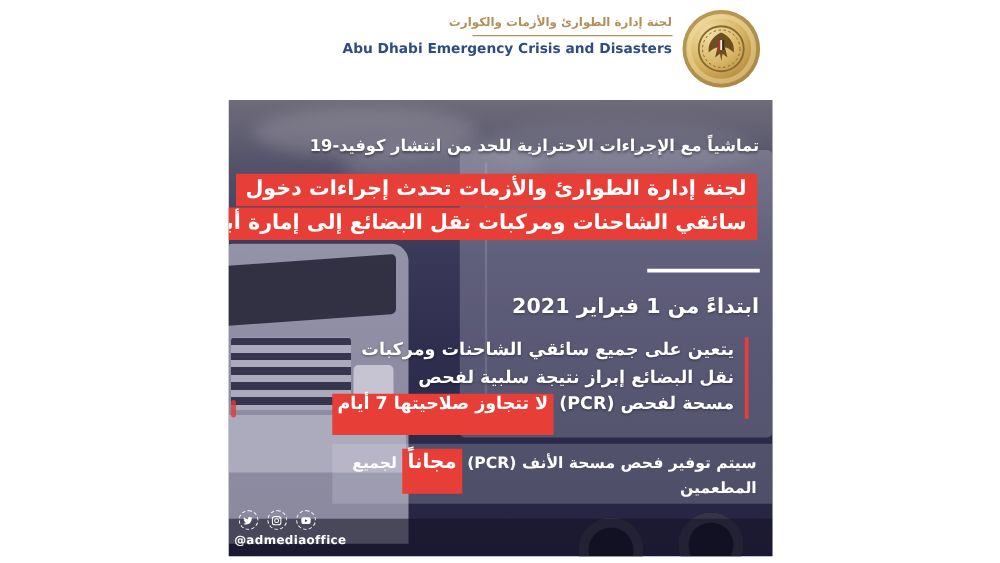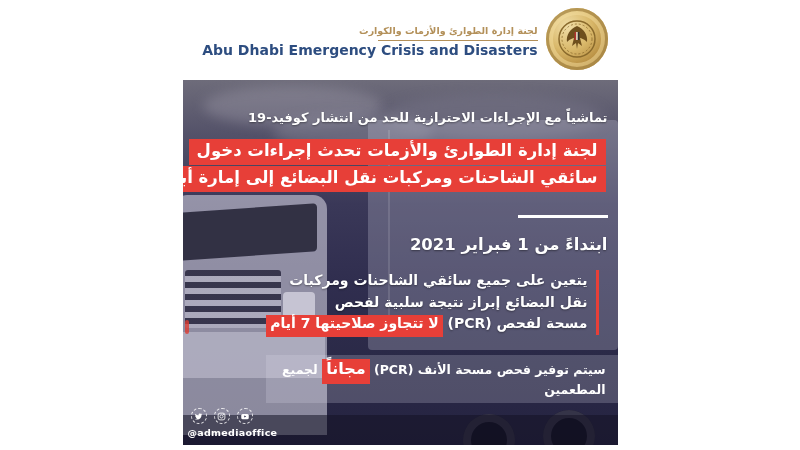--- a/index.html
+++ b/index.html
@@ -5,23 +5,23 @@
   * { margin:0; padding:0; box-sizing:border-box; }
   html,body { background:#fff; }
   body { font-family:"DejaVu Sans", sans-serif; width:800px; height:450px; overflow:hidden; }
 
   .page { width:800px; height:450px; background:#ffffff; position:relative; }
   .poster { width:435px; height:445px; margin:0 auto; position:relative; background:#fff; }
 
   
   .header { height:80px; background:#ffffff; display:flex; justify-content:flex-end; align-items:flex-start; padding:8px 4px 0 0; }
   .org-block { text-align:right; margin-top:4px; }
-  .org-ar { direction:rtl; color:#b39059; font-weight:bold; font-size:9.5px; line-height:13px;margin-top:12px; }
+  .org-ar { direction:rtl; color:#b39059; font-weight:bold; font-size:9.5px; line-height:13px; }
   .org-sep { height:1px; background:#b39059; margin:3px 0 4px 0; width:160px; margin-left:auto; }
-  .org-en { color:#2d4d80; font-weight:bold; font-size:14px; line-height:11px; }
+  .org-en { color:#2d4d80; font-weight:bold; font-size:11px; line-height:11px; }
   .logo { width:62px; height:62px; border-radius:50%; margin:0 6px 0 8px; position:relative; flex:0 0 auto;
           background:radial-gradient(circle at 35% 30%, #f0dda6 0%, #d9b86a 40%, #b08538 75%, #8f6a28 100%);
           box-shadow:inset 0 0 0 3px rgba(140,105,40,.55), inset 0 0 0 7px rgba(244,222,160,.5); }
   .logo svg { position:absolute; left:50%; top:50%; transform:translate(-50%,-50%); }
 
   
   .photo { position:relative; height:365px; overflow:hidden; direction:rtl;
            background:linear-gradient(180deg,#6e6c7a 0%, #55536a 14%, #3a3858 34%, #302e4f 55%, #2a2947 78%, #252341 100%); }
   .cloud { position:absolute; border-radius:50%; filter:blur(6px); background:rgba(190,188,198,.25); }
   .c1 { width:180px; height:40px; left:20px; top:6px; }
@@ -44,21 +44,21 @@
 
   
   .intro { position:absolute; top:30px; right:10px; color:#fff; font-weight:bold; font-size:13px; white-space:nowrap; text-shadow:0 1px 2px rgba(0,0,0,.4); }
   .redline { position:absolute; right:12px; background:#e73f38; color:#fff; font-weight:bold; font-size:16.5px; line-height:20px; padding:2px 8px 4px 8px; white-space:nowrap; }
   .red1 { top:59px; }
   .red2 { top:86px; }
   .divider { position:absolute; top:135px; right:10px; width:90px; height:3px; background:#ffffff; }
   .dateline { position:absolute; top:155px; right:10px; color:#fff; font-weight:bold; font-size:16.5px; white-space:nowrap; text-shadow:0 1px 2px rgba(0,0,0,.4); }
   .para { position:absolute; top:190px; right:19px; color:#fff; font-weight:bold; font-size:14px; line-height:21.5px; text-align:right;
           border-right:3px solid #e73f38; padding-right:8px; text-shadow:0 1px 2px rgba(0,0,0,.4); }
-  .hl { background:#e73f38; padding:0 4px 6px 4px; text-shadow:none; }
+  .hl { background:#e73f38; padding:0 4px 17px 4px; text-shadow:none; }
   .note-box { position:absolute; top:275px; right:0; left:83px; height:48px; background:rgba(222,224,238,.22); color:#fff;
               font-weight:bold; font-size:12.5px; line-height:19.5px; text-align:right; padding:4px 12px 0 8px; }
   .note-box .hl { font-size:16px; }
 
   
   .social { position:absolute; top:328px; left:8px; display:flex; gap:7px; direction:ltr; }
   .soc { width:16px; height:16px; border:1px dashed rgba(255,255,255,.85); border-radius:50%; display:flex; align-items:center; justify-content:center; }
   .soc svg { display:block; }
   .handle { position:absolute; top:347px; left:5px; color:#fff; font-size:9.5px; font-weight:bold; letter-spacing:.3px; direction:ltr; }
 </style>

